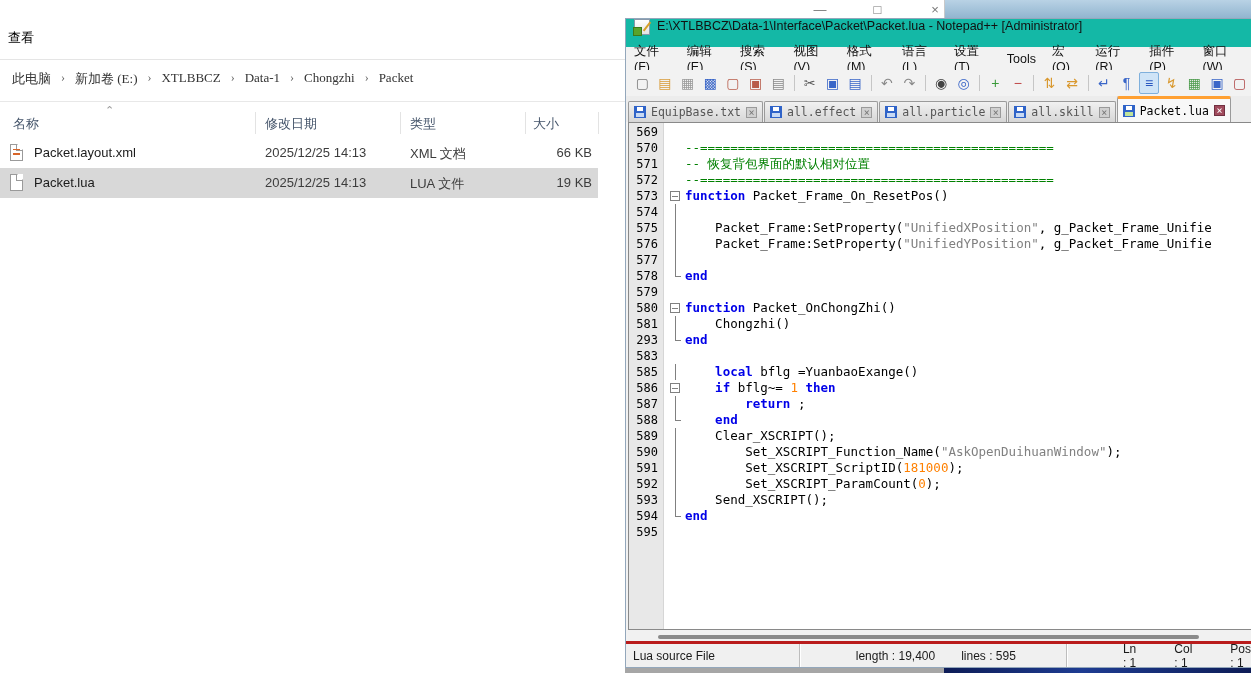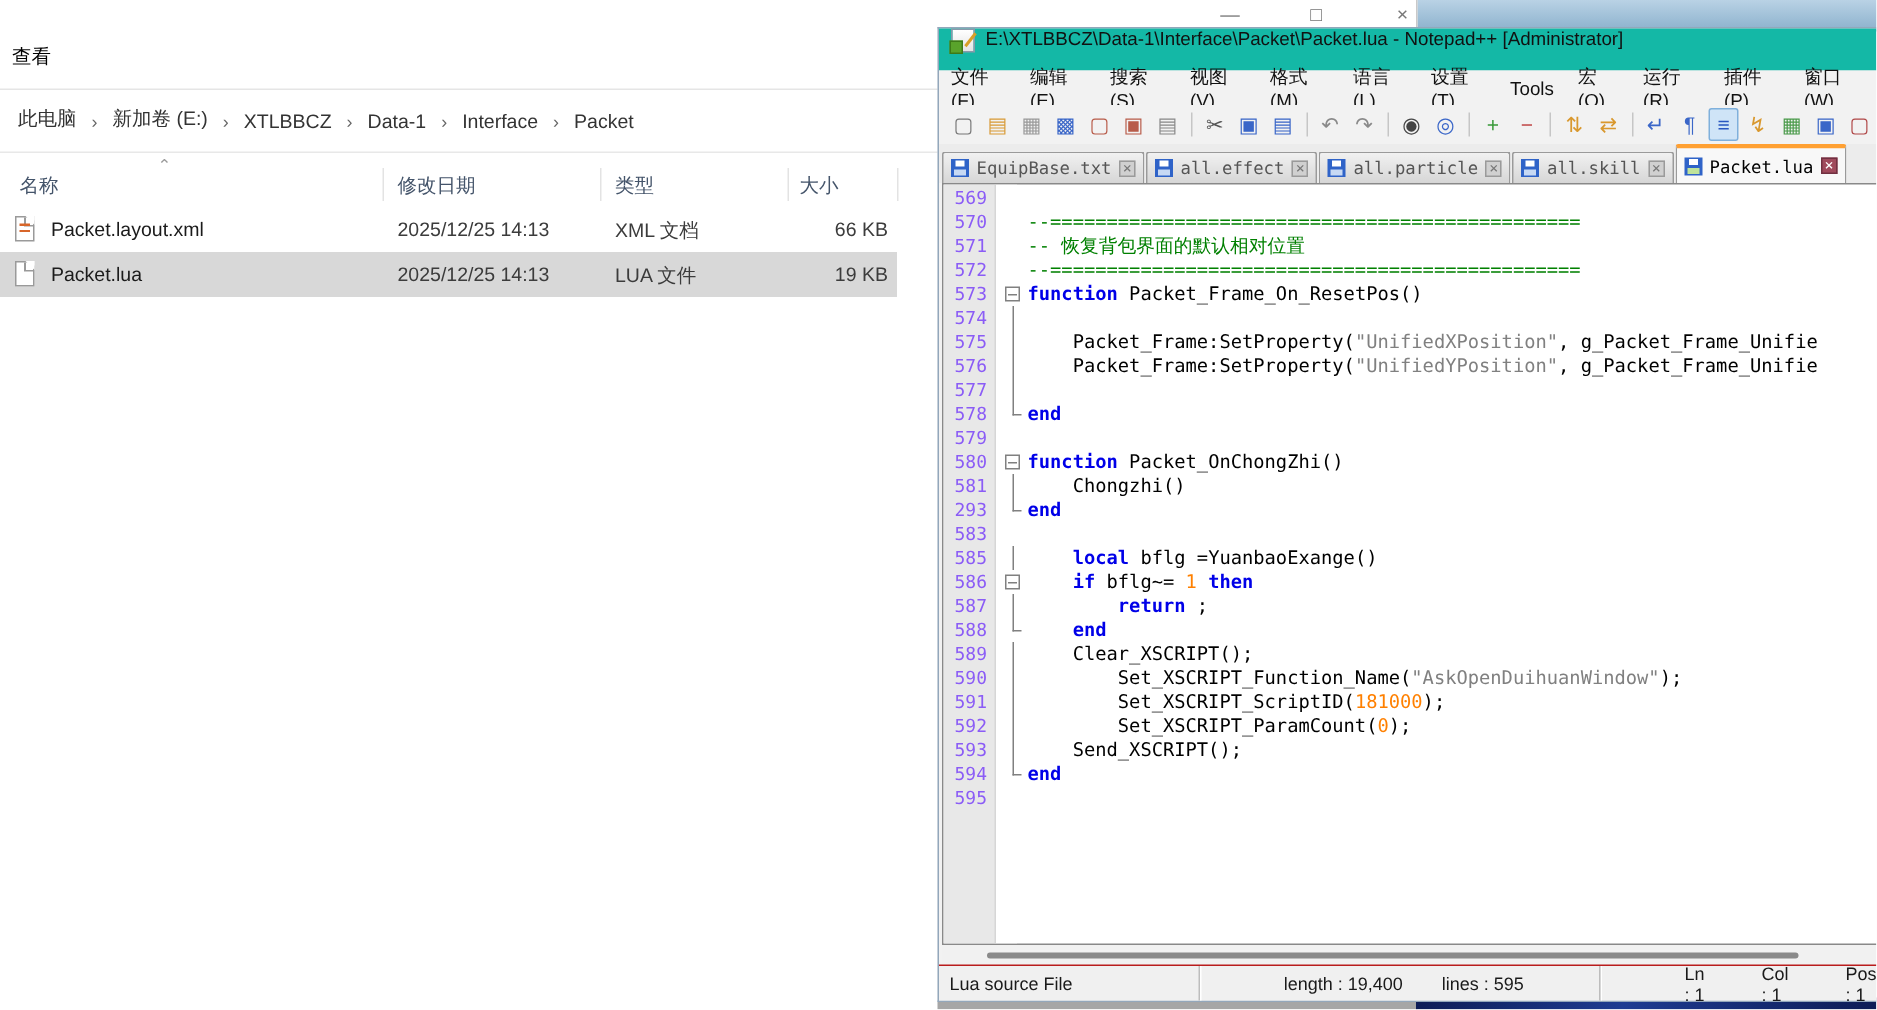--- a/index.html
+++ b/index.html
@@ -13,21 +13,21 @@
   .strip-bottom-navy{position:absolute;left:944px;top:665px;width:307px;height:8px;
              background:linear-gradient(100deg,#0d1c56,#1e3c92 45%,#0d1c56);}
 
   
   .exp-controls{position:absolute;left:805px;top:0;width:145px;height:18px;display:flex;
                 justify-content:space-between;align-items:center;color:#777;font-size:13px;}
   .exp-controls span{width:30px;text-align:center;cursor:default;}
   .exp-view-label{position:absolute;left:8px;top:29px;font-size:13px;color:#000000;}
   .hline1{position:absolute;left:0;top:59px;width:626px;height:1px;background:#e5e5e5;}
   .hline2{position:absolute;left:0;top:101px;width:626px;height:1px;background:#e8e8e8;}
-  .breadcrumb{position:absolute;left:12px;top:70px;height:18px;display:flex;align-items:flex-end;color:#333;}
+  .breadcrumb{position:absolute;left:12px;top:70px;height:18px;display:flex;align-items:flex-start;color:#333;font-family:Liberation Serif, serif;}
   .crumb{cursor:default;}
   .crumb-sep{color:#666;margin:0 10px;font-size:12px;}
   .exp-header{position:absolute;left:0;top:110px;width:626px;height:26px;color:#44546a;font-size:13px;}
   .exp-header .c-name{position:absolute;left:13px;top:5px;}
   .exp-header .c-date{position:absolute;left:265px;top:5px;}
   .exp-header .c-type{position:absolute;left:410px;top:5px;}
   .exp-header .c-size{position:absolute;left:533px;top:5px;}
   .sort-caret{position:absolute;left:105px;top:-6px;color:#999;font-size:11px;}
   .hvline{position:absolute;top:2px;width:1px;height:22px;background:#e3e3e3;}
   .exp-rows{position:absolute;left:0;top:138px;width:626px;}
@@ -79,39 +79,39 @@
   .tab.active .tab-close{background:#a04a5c;border-color:#713041;color:#fff;}
 
   
   .editor{position:absolute;left:2px;right:0;top:103px;height:506px;background:#fff;
           border:1px solid #898989;border-right:none;overflow:hidden;}
   .gutter-bg{position:absolute;left:0;top:0;bottom:0;width:34px;background:#e8e8e8;border-right:1px solid #d6d6d6;}
   .foldcol-bg{position:absolute;left:35px;top:0;bottom:0;width:14px;background:#fff;}
   .code-lines{position:absolute;left:0;top:1px;right:0;
               font-family:"DejaVu Sans Mono","Liberation Mono",monospace;font-size:12.5px;line-height:16px;}
   .line{display:flex;height:16px;white-space:pre;}
-  .num{width:29px;padding-right:10px;text-align:right;color:#8b5cf6;font-size:12px;flex:none;}
+  .num{width:29px;padding-right:10px;text-align:right;color:#000000;font-size:12px;flex:none;}
   .fold{width:14px;flex:none;position:relative;}
   .fold.f-box::before{content:"";position:absolute;left:2px;top:3px;width:8px;height:8px;
                       border:1px solid #808080;background:#fff;box-sizing:content-box;}
   .fold.f-box::after{content:"";position:absolute;left:4px;top:8px;width:6px;height:1px;background:#808080;}
   .fold.f-line::before{content:"";position:absolute;left:7px;top:0;bottom:0;width:1px;background:#808080;}
   .fold.f-end::before{content:"";position:absolute;left:7px;top:0;height:9px;width:1px;background:#808080;}
   .fold.f-end::after{content:"";position:absolute;left:7px;top:8px;width:6px;height:1px;background:#808080;}
   .codetext{padding-left:3px;color:#000;}
   .tk{color:#0000e8;font-weight:bold;}
   .tc{color:#008000;}
   .ts{color:#808080;}
   .tn{color:#ff8000;}
   .tp{color:#000;}
 
   
   .hscroll{position:absolute;left:2px;right:0;top:611px;height:14px;background:#f1f1f1;}
   .hthumb{position:absolute;left:30px;width:541px;top:5px;height:4px;background:#8a8a8a;border-radius:2px;}
-  .npp-status{position:absolute;left:0;right:0;bottom:0;height:23px;background:#f0f0f0;border-top:1px solid #b91c1c;
+  .npp-status{position:absolute;left:0;right:0;bottom:0;height:23px;background:#f0f0f0;border-top:3px solid #b91c1c;
               display:flex;align-items:center;font-size:12px;color:#1a1a1a;gap:48px;}
   .st-cell{height:100%;display:flex;align-items:center;box-sizing:border-box;
            border-right:1px solid #bdbdbd;box-shadow:1px 0 0 #ffffff;}
   .st-1{width:176px;padding-left:7px;}
   .st-2{width:222px;padding-left:8px;gap:26px;}
   .st-3{flex:1;padding-left:8px;gap:38px;border-right:none;box-shadow:none;}
 </style>
 </head>
 <body>
 
@@ -131,21 +131,21 @@
     <div class="hline1"></div>
     <div class="breadcrumb" id="breadcrumb">
         <span class="crumb">此电脑</span>
         <span class="crumb-sep">›</span>
         <span class="crumb">新加卷 (E:)</span>
         <span class="crumb-sep">›</span>
         <span class="crumb">XTLBBCZ</span>
         <span class="crumb-sep">›</span>
         <span class="crumb">Data-1</span>
         <span class="crumb-sep">›</span>
-        <span class="crumb">Interface</span>
+        <span class="crumb">Chongzhi</span>
         <span class="crumb-sep">›</span>
         <span class="crumb">Packet</span>
       </div>
     <div class="hline2"></div>
 
     <div class="exp-header">
       <span class="sort-caret">⌃</span>
       <span class="c-name">名称</span>
       <span class="c-date">修改日期</span>
       <span class="c-type">类型</span>

